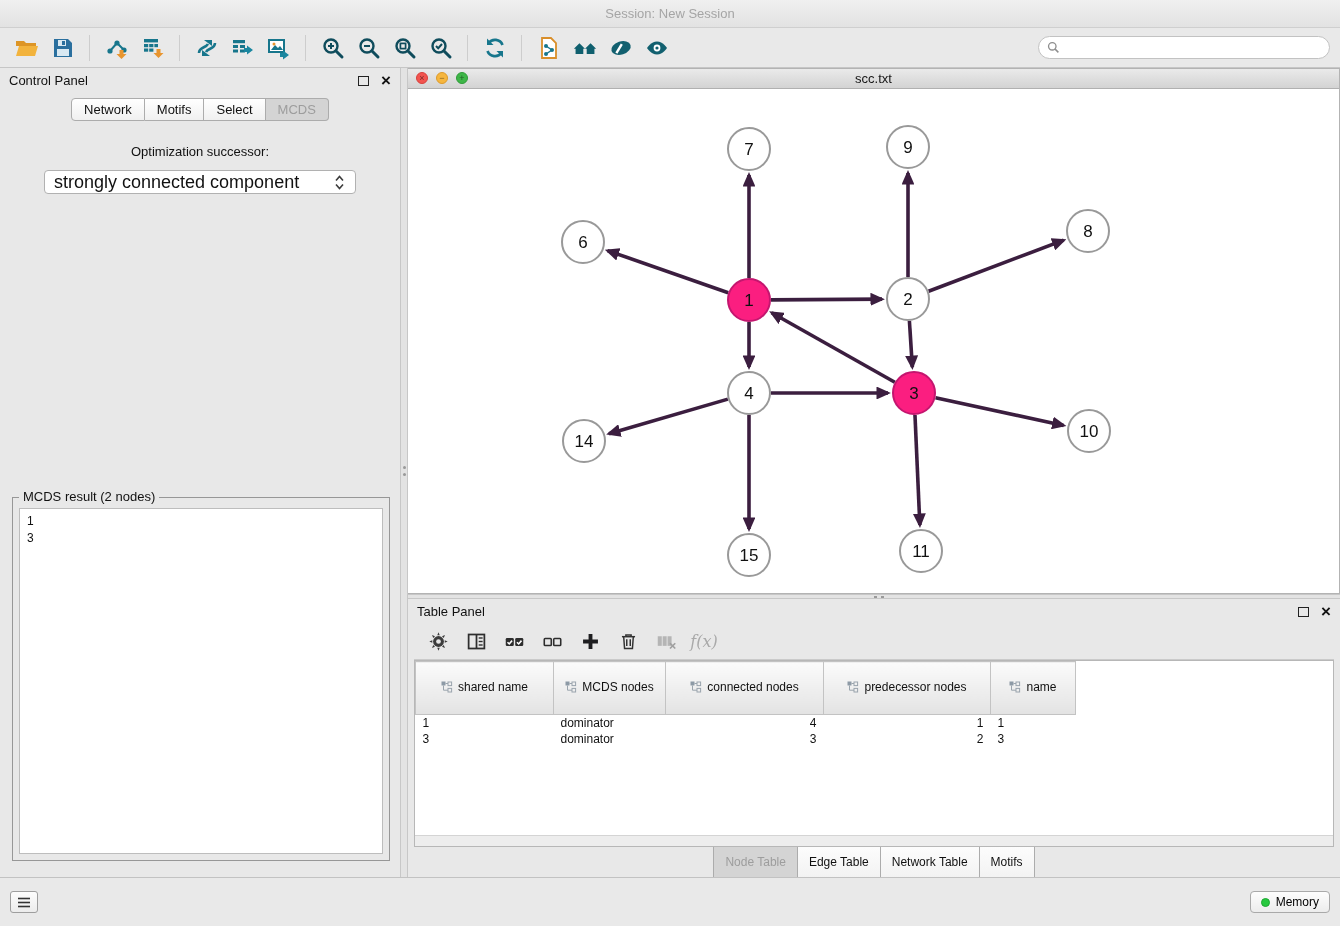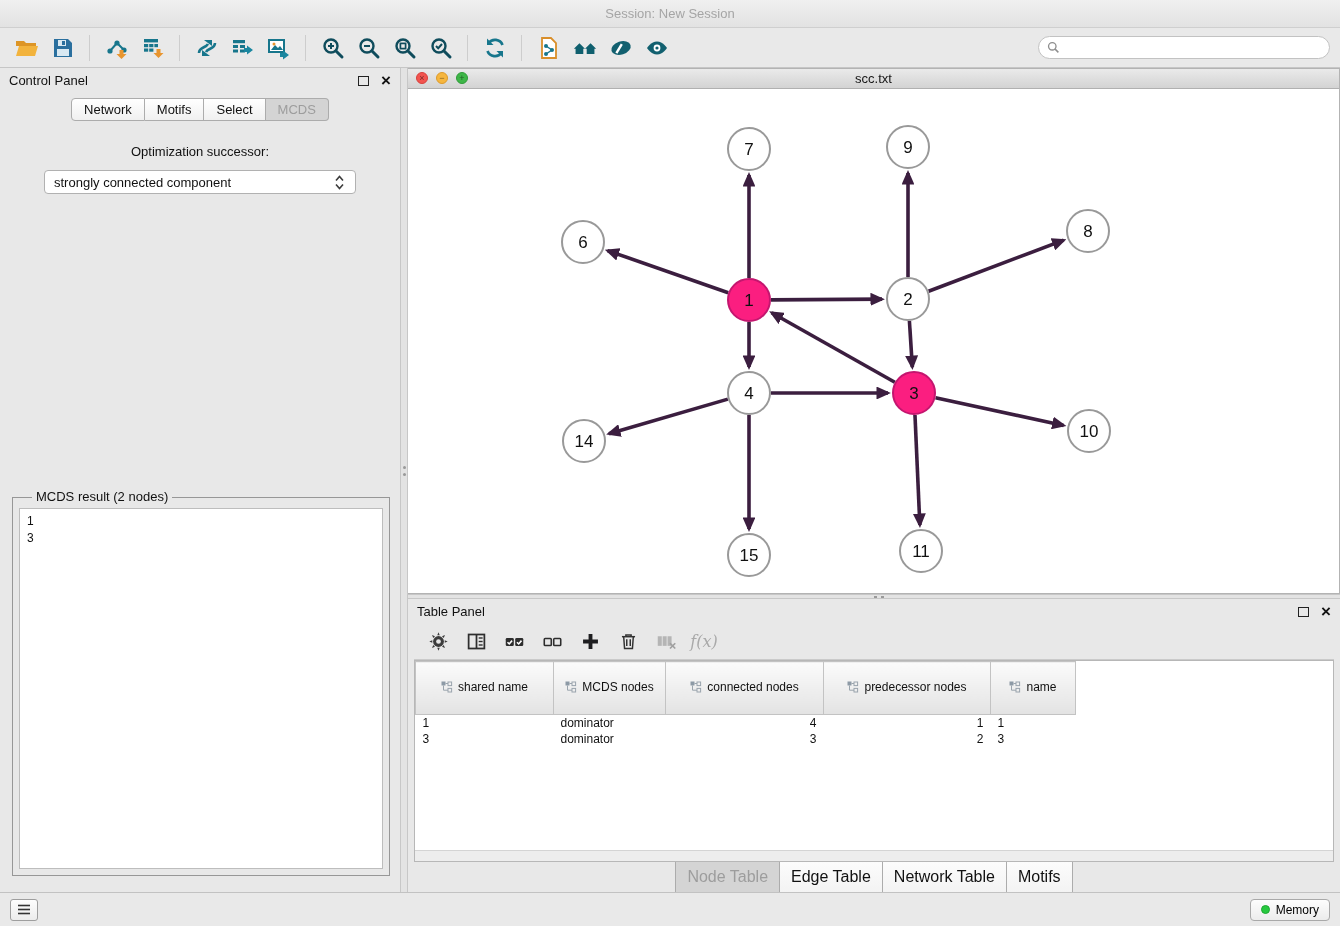--- a/index.html
+++ b/index.html
@@ -30,27 +30,27 @@
   .close-btn { font-size:17px; font-weight:bold; color:#111; line-height:1; background:none; border:none; }
   .seg-tabs { display:flex; justify-content:center; }
   .cp-tabs { margin-top:5px; }
   .tab-seg { font-size:13px; padding:3px 12px; background:linear-gradient(#ffffff,#f0f0f0);
     border:1px solid #acacac; border-left-width:0; color:#111; cursor:default; }
   .tab-seg:first-child { border-left-width:1px; border-radius:4px 0 0 4px; }
   .tab-seg:last-child { border-radius:0 4px 4px 0; }
   .tab-seg.active { background:#d4d4d4; color:#9d9d9d; }
   .opt-label { text-align:center; margin-top:23px; font-size:13px; }
   .dropdown { margin:11px auto 0; width:312px; height:24px; background:#fff; border:1px solid #b1b1b1; border-radius:4px;
-    display:flex; align-items:center; padding:0 10px 0 9px; font-size:13px; }
+    display:flex; align-items:center; padding:0 10px 0 9px; font-size:18px; }
   .dropdown .dd-label { flex:1; }
   .btn-row { display:flex; justify-content:center; gap:26px; margin-top:15px; }
   .push-btn { font-size:13px; height:24px; padding:0 15px; background:linear-gradient(#ffffff,#f0f0f0);
     border:1px solid #b1b1b1; border-radius:4px; color:#111; }
   .result-box { position:absolute; left:12px; right:10px; top:429px; bottom:16px; border:1px solid #979797; }
-  .result-title { position:absolute; top:-9px; left:19px; background:#e8e8e8; padding:0 4px; font-size:13px; }
+  .result-title { position:absolute; top:-9px; left:6px; background:#e8e8e8; padding:0 4px; font-size:13px; }
   .result-inner { position:absolute; left:6px; right:6px; top:10px; bottom:6px; background:#fff; border:1px solid #bdbdbd;
     font-size:12px; padding:4px 7px; line-height:17px; white-space:pre-line; overflow:hidden; }
 
   .vsplit { width:8px; background:#e3e3e3; border-left:1px solid #c7c7c7; border-right:1px solid #c7c7c7; position:relative; }
   .vsplit .grip { position:absolute; top:398px; left:1.5px; width:3px; height:3px; border-radius:50%;
     background:#9a9a9a; box-shadow:0 7px 0 #9a9a9a; }
 
   .right { flex:1; display:flex; flex-direction:column; min-width:0; }
   .network-window { height:526px; display:flex; flex-direction:column; border:1px solid #b3b3b3; border-left:none; }
   .net-titlebar { height:20px; background:linear-gradient(#eaeaea,#d3d3d3); border-bottom:1px solid #b0b0b0;
@@ -76,23 +76,23 @@
   .table-wrap { flex:1; margin:0 6px; background:#fff; border:1px solid #b7b7b7; overflow:hidden; position:relative; }
   table.data { border-collapse:collapse; table-layout:fixed; }
   table.data th { background:linear-gradient(#fbfbfb,#e3e3e3); border:1px solid #c3c3c3; height:19px;
     font-size:12px; font-weight:normal; text-align:center; padding:18px 4px; white-space:nowrap; overflow:hidden; }
   table.data th .th-inner { display:inline-flex; align-items:center; gap:5px; }
   table.data td { font-size:12px; height:16px; padding:0 7px; white-space:nowrap; overflow:hidden; }
   table.data td.num { text-align:right; }
   .hscroll { position:absolute; left:0; right:0; bottom:0; height:11px; background:#ededed; border-top:1px solid #d4d4d4; }
 
   .tp-bottom { height:30px; display:flex; align-items:center; justify-content:center; }
-  .tp-bottom .tab-seg { font-size:16px; padding:16px 11px; }
-
-  .statusbar { height:34px; border-top:1px solid #c2c2c2; display:flex; align-items:center; padding:0 10px; background:#e9e9e9; }
+  .tp-bottom .tab-seg { font-size:12px; padding:16px 11px; }
+
+  .statusbar { height:49px; border-top:1px solid #c2c2c2; display:flex; align-items:center; padding:0 10px; background:#e9e9e9; }
   .menu-btn { width:28px; height:22px; border:1px solid #9e9e9e; border-radius:3px;
     background:linear-gradient(#fdfdfd,#ececec); display:flex; align-items:center; justify-content:center; }
   .memory-btn { margin-left:auto; height:22px; border:1px solid #a9a9a9; border-radius:4px;
     background:linear-gradient(#fdfdfd,#ececec); display:flex; align-items:center; gap:6px; padding:0 10px; font-size:12px; }
   .mem-dot { width:9px; height:9px; border-radius:50%; background:#27c93f; border:1px solid #1da832; }
 </style>
 </head>
 <body>
 
 <div class="app">

